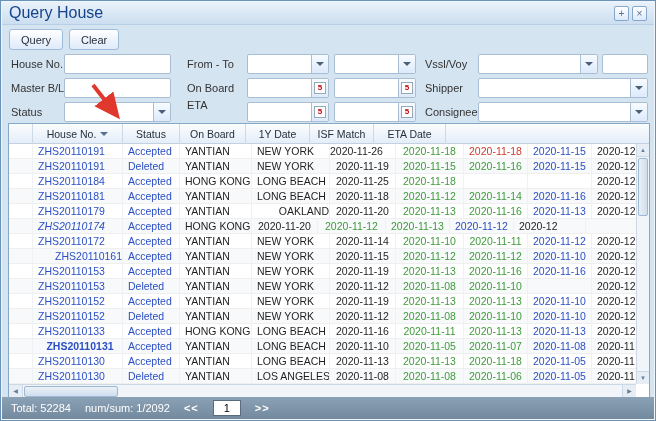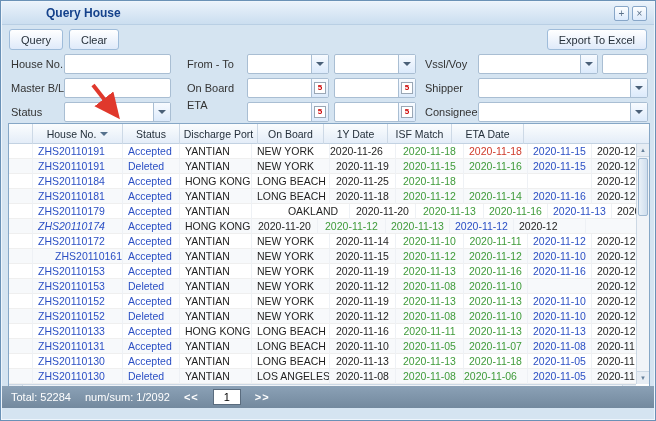--- a/index.html
+++ b/index.html
@@ -12,21 +12,21 @@
     box-shadow: inset 0 0 0 1px #eef5fc;
   }
 
   
   .titlebar {
     position:absolute; top:1px; left:1px; right:1px; height:23px;
     display:flex; align-items:center; padding:0 7px;
     background:linear-gradient(#eaf2fb,#cbdef0);
     border-bottom:1px solid #b9cfe4;
   }
-  .title-text { font-size:12px; font-weight:bold; color:#15428b;margin-left:37px; }
+  .title-text { font-size:16px; font-weight:normal; color:#15428b; }
   .titlebar-tools { margin-left:auto; display:flex; gap:3px; }
   .tb-tool {
     width:15px; height:15px; border:1px solid #87a6c8; border-radius:2px;
     background:linear-gradient(#fdfefe,#dceafc); color:#5a718a;
     font-size:10px; line-height:13px; text-align:center; cursor:pointer;
   }
 
   
   .toolbar {
     position:absolute; top:25px; left:1px; right:1px; height:27px;
@@ -110,21 +110,21 @@
   .harrow.left { left:0; border-right:1px solid #ccd8e4; }
   .harrow.right { right:0; border-left:1px solid #ccd8e4; }
   .hthumb {
     position:absolute; left:15px; top:1px; bottom:1px; width:94px;
     background:linear-gradient(#eaf1f8,#cfdeee);
     border:1px solid #9fb8d1; border-radius:2px; cursor:grab;
   }
 
   
   .statusbar {
-    position:absolute; left:1px; right:1px; bottom:12px; height:22px;
+    position:absolute; left:1px; right:1px; bottom:1px; height:22px;
     background:linear-gradient(#8ba1b6,#73899e);
     display:flex; align-items:center; padding:0 9px; gap:14px;
     color:#ffffff; font-size:11px;
   }
   .pg-btn { color:#fff; font-weight:bold; cursor:pointer; letter-spacing:1px; }
   .pg-input {
     width:28px; height:16px; border:1px solid #5a6c7e; background:#fff;
     font-size:11px; text-align:center; font-family:"Liberation Sans", sans-serif;
   }
 
@@ -139,21 +139,20 @@
     <span class="title-text">Query House</span>
     <span class="titlebar-tools">
       <span class="tb-tool">+</span>
       <span class="tb-tool">×</span>
     </span>
   </div>
 
   <div class="toolbar">
     <button class="btn">Query</button>
     <button class="btn">Clear</button>
-    <button class="btn btn-export">Export To Excel</button>
   </div>
 
   <span class="flabel" style="left:10px;top:57px">House No.</span>
   <span class="flabel" style="left:10px;top:81px">Master B/L</span>
   <span class="flabel" style="left:10px;top:105px">Status</span>
   <span class="flabel" style="left:186px;top:57px">From - To</span>
   <span class="flabel" style="left:186px;top:81px">On Board</span>
   <span class="flabel" style="left:186px;top:98px">ETA</span>
   <span class="flabel" style="left:424px;top:57px">Vssl/Voy</span>
   <span class="flabel" style="left:424px;top:81px">Shipper</span>
@@ -236,23 +235,20 @@
         <div class="hcell" style="width: 24px;">
           <span></span>
         </div>
         <div class="hcell" style="width: 90px;">
           <span>House No.</span>
           <span class="sort-arrow"></span>
         </div>
         <div class="hcell" style="width: 57px;">
           <span>Status</span>
         </div>
-        <div class="hcell" style="width: 78px;">
-          <span>Discharge Port</span>
-        </div>
         <div class="hcell" style="width: 66px;">
           <span>On Board</span>
         </div>
         <div class="hcell" style="width: 64px;">
           <span>1Y Date</span>
         </div>
         <div class="hcell" style="width: 64px;">
           <span>ISF Match</span>
         </div>
         <div class="hcell" style="width: 72px;">
@@ -306,21 +302,21 @@
           <div class="gcell" style="width: 68px; text-align: center; color: rgb(63, 155, 58);">2020-11-12</div>
           <div class="gcell" style="width: 64px; text-align: center; color: rgb(63, 155, 58);">2020-11-14</div>
           <div class="gcell" style="width: 64px; text-align: center; color: rgb(43, 79, 196);">2020-11-16</div>
           <div class="gcell" style="width: 72px; text-align: left; padding-left: 5px; color: rgb(31, 31, 31);">2020-12</div>
         </div>
         <div class="grow">
           <div class="gcell" style="width: 24px; text-align: center; color: rgb(31, 31, 31);"></div>
           <div class="gcell" style="width: 90px; text-align: left; padding-left: 5px; color: rgb(43, 79, 196);">ZHS20110179</div>
           <div class="gcell" style="width: 57px; text-align: left; padding-left: 5px; color: rgb(43, 79, 196);">Accepted</div>
           <div class="gcell" style="width: 72px; text-align: left; padding-left: 5px; color: rgb(31, 31, 31);">YANTIAN</div>
-          <div class="gcell" style="width: 78px; text-align: center; padding-left: 5px; color: rgb(31, 31, 31); margin-left: 20px;">OAKLAND</div>
+          <div class="gcell" style="width: 78px; text-align: right; padding-left: 5px; color: rgb(31, 31, 31);">OAKLAND</div>
           <div class="gcell" style="width: 66px; text-align: center; color: rgb(31, 31, 31);">2020-11-20</div>
           <div class="gcell" style="width: 68px; text-align: center; color: rgb(63, 155, 58);">2020-11-13</div>
           <div class="gcell" style="width: 64px; text-align: center; color: rgb(63, 155, 58);">2020-11-16</div>
           <div class="gcell" style="width: 64px; text-align: center; color: rgb(43, 79, 196);">2020-11-13</div>
           <div class="gcell" style="width: 72px; text-align: left; padding-left: 5px; color: rgb(31, 31, 31);">2020-12</div>
         </div>
         <div class="grow alt">
           <div class="gcell" style="width: 24px; text-align: center; color: rgb(31, 31, 31);"></div>
           <div class="gcell" style="width: 90px; text-align: left; padding-left: 5px; color: rgb(43, 79, 196); font-style: italic;">ZHS20110174</div>
           <div class="gcell" style="width: 57px; text-align: left; padding-left: 5px; color: rgb(43, 79, 196);">Accepted</div>
@@ -410,21 +406,21 @@
           <div class="gcell" style="width: 72px; text-align: left; padding-left: 5px; color: rgb(31, 31, 31);">HONG KONG</div>
           <div class="gcell" style="width: 78px; text-align: left; padding-left: 5px; color: rgb(31, 31, 31);">LONG BEACH</div>
           <div class="gcell" style="width: 66px; text-align: center; color: rgb(31, 31, 31);">2020-11-16</div>
           <div class="gcell" style="width: 68px; text-align: center; color: rgb(63, 155, 58);">2020-11-11</div>
           <div class="gcell" style="width: 64px; text-align: center; color: rgb(63, 155, 58);">2020-11-13</div>
           <div class="gcell" style="width: 64px; text-align: center; color: rgb(43, 79, 196);">2020-11-13</div>
           <div class="gcell" style="width: 72px; text-align: left; padding-left: 5px; color: rgb(31, 31, 31);">2020-12</div>
         </div>
         <div class="grow alt">
           <div class="gcell" style="width: 24px; text-align: center; color: rgb(31, 31, 31);"></div>
-          <div class="gcell" style="width: 90px; text-align: left; padding-left: 5px; color: rgb(43, 79, 196);">ZHS20110131</div>
+          <div class="gcell" style="width: 90px; text-align: center; padding-left: 5px; color: rgb(43, 79, 196); font-weight: bold;">ZHS20110131</div>
           <div class="gcell" style="width: 57px; text-align: left; padding-left: 5px; color: rgb(43, 79, 196);">Accepted</div>
           <div class="gcell" style="width: 72px; text-align: left; padding-left: 5px; color: rgb(31, 31, 31);">YANTIAN</div>
           <div class="gcell" style="width: 78px; text-align: left; padding-left: 5px; color: rgb(31, 31, 31);">LONG BEACH</div>
           <div class="gcell" style="width: 66px; text-align: center; color: rgb(31, 31, 31);">2020-11-10</div>
           <div class="gcell" style="width: 68px; text-align: center; color: rgb(63, 155, 58);">2020-11-05</div>
           <div class="gcell" style="width: 64px; text-align: center; color: rgb(63, 155, 58);">2020-11-07</div>
           <div class="gcell" style="width: 64px; text-align: center; color: rgb(43, 79, 196);">2020-11-08</div>
           <div class="gcell" style="width: 72px; text-align: left; padding-left: 5px; color: rgb(31, 31, 31);">2020-11</div>
         </div>
         <div class="grow">
@@ -440,21 +436,21 @@
           <div class="gcell" style="width: 72px; text-align: left; padding-left: 5px; color: rgb(31, 31, 31);">2020-11</div>
         </div>
         <div class="grow alt">
           <div class="gcell" style="width: 24px; text-align: center; color: rgb(31, 31, 31);"></div>
           <div class="gcell" style="width: 90px; text-align: left; padding-left: 5px; color: rgb(43, 79, 196);">ZHS20110130</div>
           <div class="gcell" style="width: 57px; text-align: left; padding-left: 5px; color: rgb(43, 79, 196);">Deleted</div>
           <div class="gcell" style="width: 72px; text-align: left; padding-left: 5px; color: rgb(31, 31, 31);">YANTIAN</div>
           <div class="gcell" style="width: 78px; text-align: left; padding-left: 5px; color: rgb(31, 31, 31);">LOS ANGELES</div>
           <div class="gcell" style="width: 66px; text-align: center; color: rgb(31, 31, 31);">2020-11-08</div>
           <div class="gcell" style="width: 68px; text-align: center; color: rgb(63, 155, 58);">2020-11-08</div>
-          <div class="gcell" style="width: 64px; text-align: left; color: rgb(63, 155, 58);">2020-11-06</div>
+          <div class="gcell" style="width: 64px; text-align: center; color: rgb(63, 155, 58);">2020-11-06</div>
           <div class="gcell" style="width: 64px; text-align: center; color: rgb(43, 79, 196);">2020-11-05</div>
           <div class="gcell" style="width: 72px; text-align: left; padding-left: 5px; color: rgb(31, 31, 31);">2020-11</div>
         </div>
       </div>
 
     <div class="vscroll">
       <div class="varrow up">▲</div>
       <div class="vthumb"></div>
       <div class="varrow down">▼</div>
     </div>

